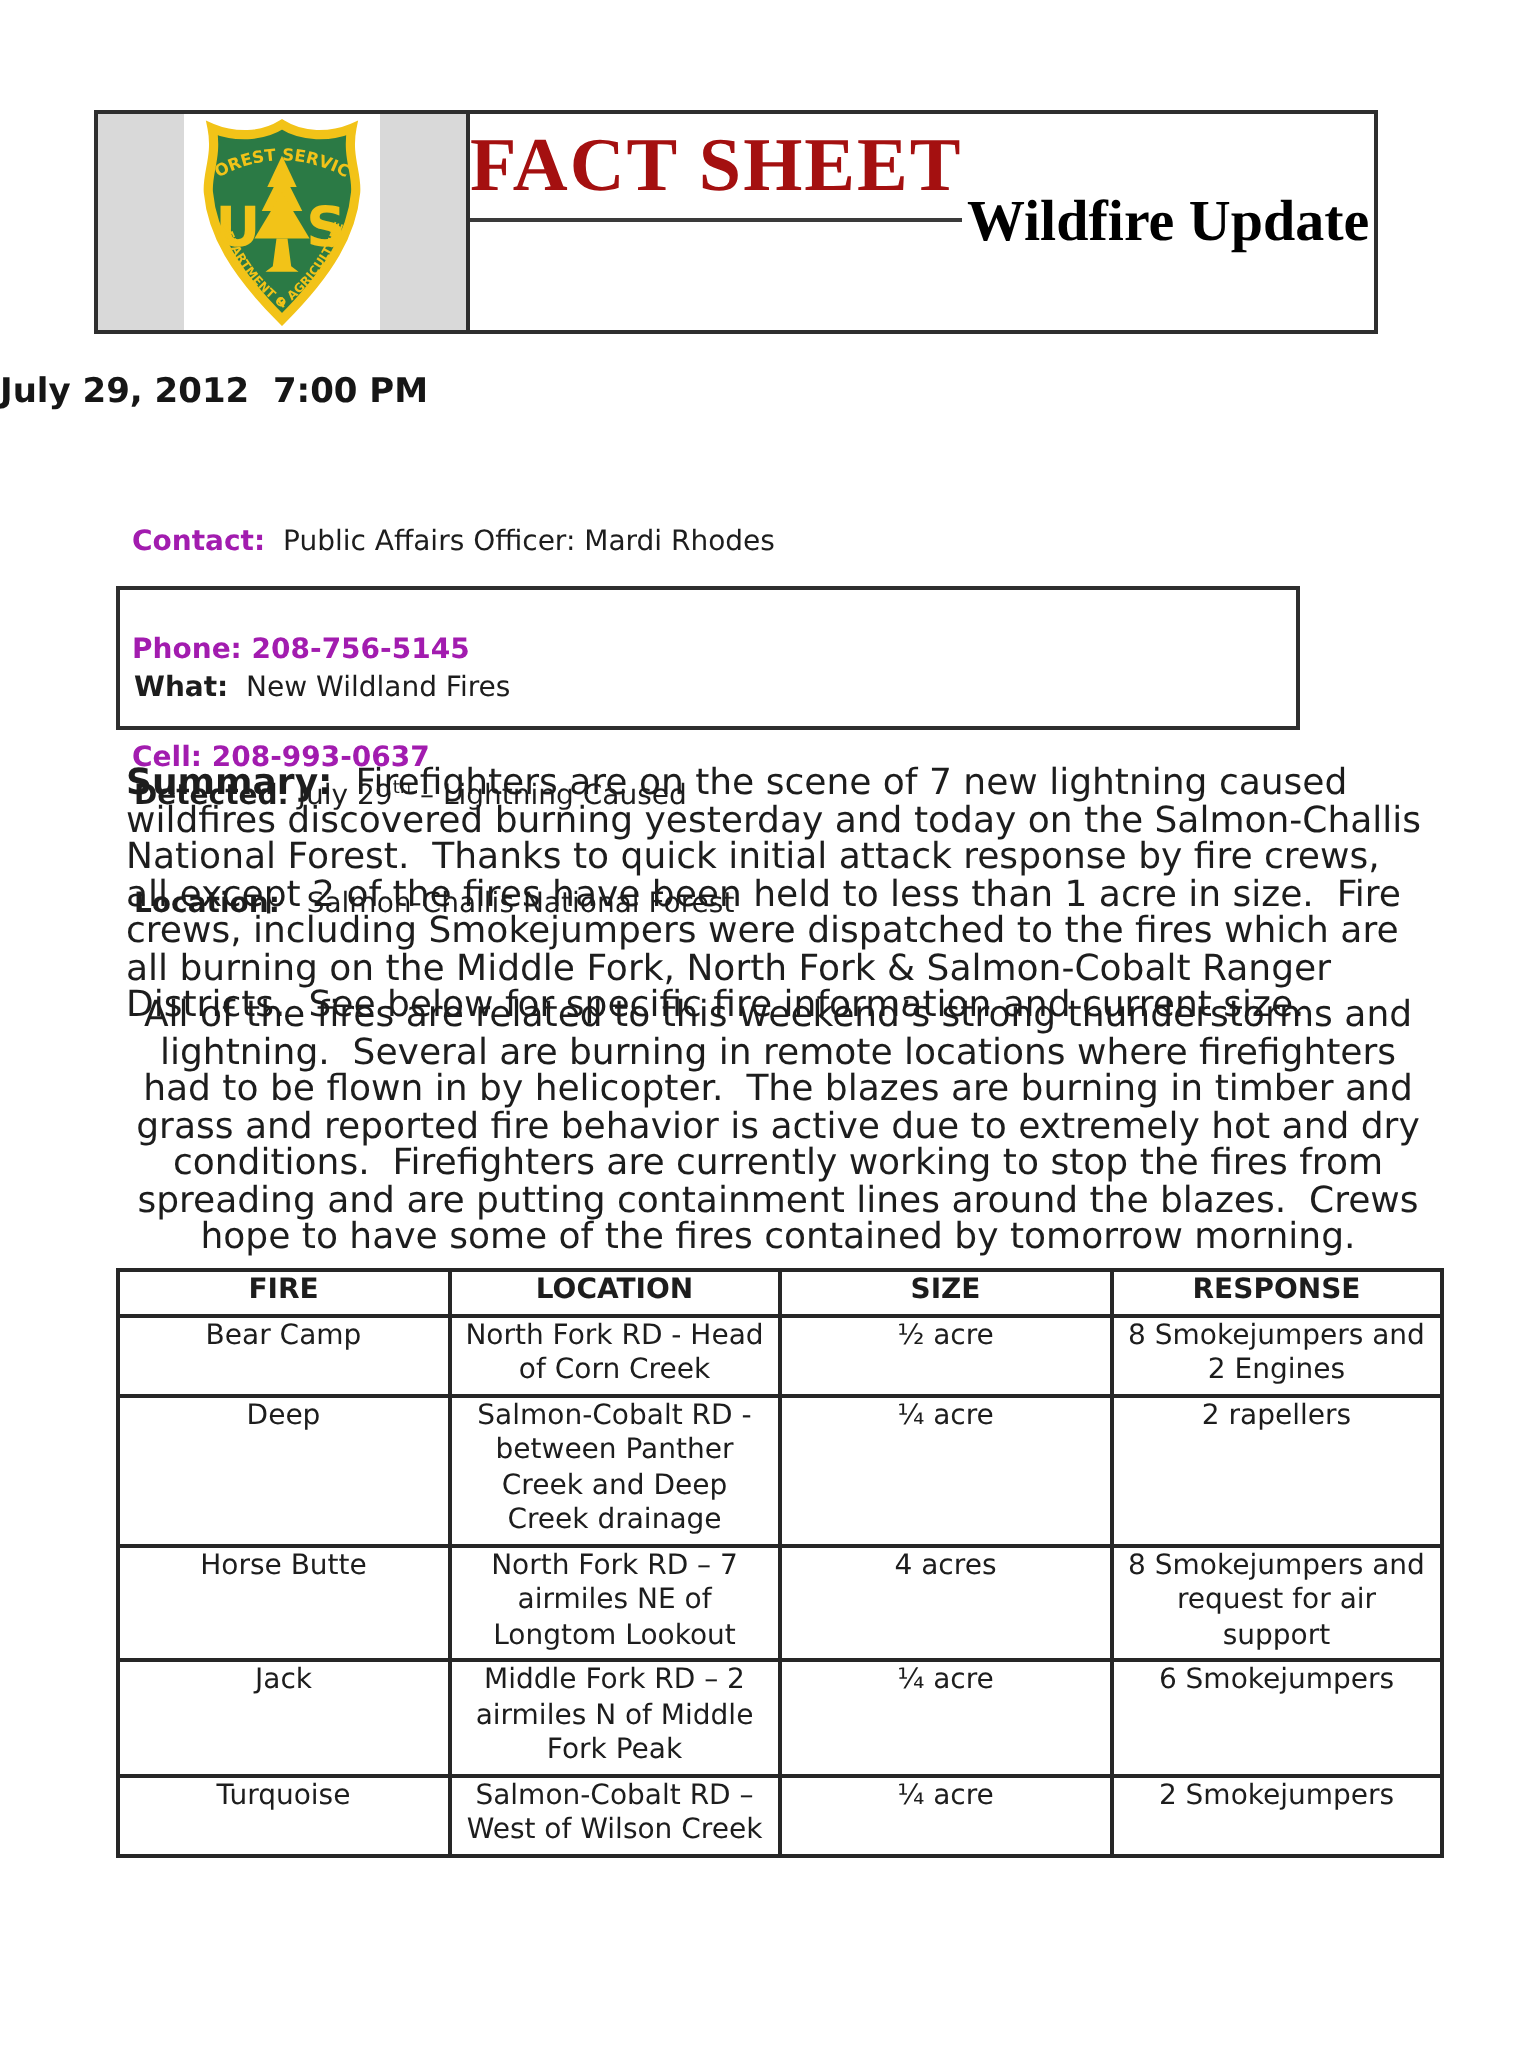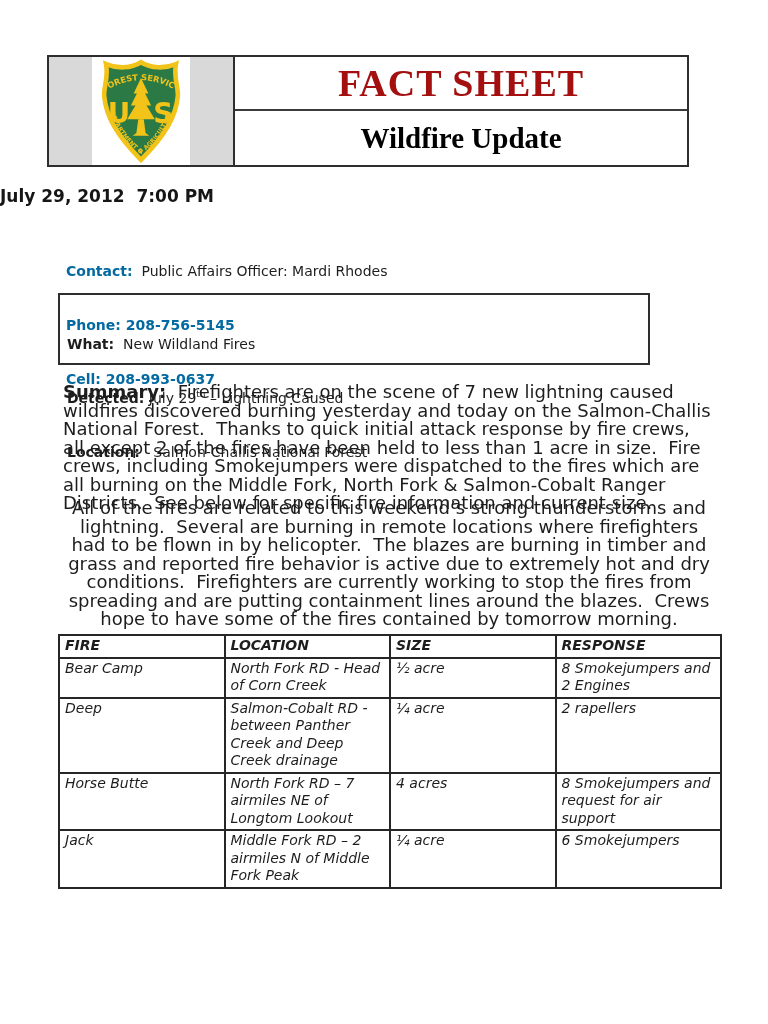--- a/index.html
+++ b/index.html
@@ -3,43 +3,43 @@
 <meta charset="utf-8">
 <style>
   html,body{margin:0;padding:0;}
   body{width:768px;height:1024px;background:#ffffff;font-family:"DejaVu Sans",sans-serif;color:#1d1d1d;}
   .page{position:relative;width:768px;height:1024px;background:#fff;overflow:hidden;}
 
   
   .masthead{position:absolute;left:47px;top:55px;width:642px;height:112px;border:2px solid #2e2e2e;display:flex;box-sizing:border-box;}
   .logo-cell{width:186px;background:#d9d9d9;border-right:2px solid #2e2e2e;display:flex;align-items:center;justify-content:center;box-sizing:border-box;}
   .logo-strip{width:98px;height:108px;background:#ffffff;display:flex;align-items:center;justify-content:center;}
-  .title-cell{flex:1;display:flex;flex-direction:column;box-sizing:border-box;}
+  .title-cell{flex:1;display:flex;flex-direction:row;box-sizing:border-box;}
   .fact-sheet{height:54px;display:flex;align-items:center;justify-content:center;border-bottom:2px solid #3a3a3a;font-family:"Liberation Serif","DejaVu Serif",serif;font-weight:bold;font-size:38px;letter-spacing:1px;color:#a41010;box-sizing:border-box;}
   .wildfire-update{flex:1;display:flex;align-items:center;justify-content:center;font-family:"Liberation Serif","DejaVu Serif",serif;font-weight:bold;font-size:29px;color:#000000;}
 
   
   .date-line{position:absolute;left:0;top:186px;width:768px;text-align:left;font-weight:bold;font-size:17px;white-space:pre;color:#161616;}
 
   
   .contact-block{position:absolute;left:66px;top:226px;font-size:14px;line-height:18px;white-space:pre-wrap;}
-  .contact-block b{color:#0369a1;}
+  .contact-block b{color:#a21caf;}
 
   
   .incident-box{position:absolute;left:58px;top:293px;width:592px;height:72px;border:2px solid #2e2e2e;box-sizing:border-box;padding:4px 6px 0 7px;font-size:14px;line-height:18px;white-space:pre-wrap;}
   sup{font-size:9px;vertical-align:super;line-height:0;}
 
   
   .para{position:absolute;left:63px;width:652px;font-size:18px;line-height:18.5px;white-space:pre-wrap;margin:0;}
   .para-1{top:383px;}
   .para-2{top:499px;text-align:center;}
 
   
   .fires-table{position:absolute;left:58px;top:634px;width:664px;border-collapse:collapse;table-layout:fixed;font-size:14px;line-height:17.5px;}
-  .fires-table th,.fires-table td{border:2px solid #262626;padding:1px 5px 2px 5px;text-align:left;vertical-align:top;font-weight:normal;font-style:italic;}
+  .fires-table th,.fires-table td{border:2px solid #262626;padding:1px 5px 2px 5px;text-align:center;vertical-align:top;font-weight:normal;}
   .fires-table th{font-weight:bold;}
 </style>
 </head>
 <body>
 
 <div class="page">
 
   <div class="masthead">
     <div class="logo-cell">
       <div class="logo-strip">
@@ -116,16 +116,22 @@
         <td>North Fork RD – 7 airmiles NE of Longtom Lookout</td>
         <td>4 acres</td>
         <td>8 Smokejumpers and request for air support</td>
       </tr>
       <tr>
         <td>Jack</td>
         <td>Middle Fork RD – 2 airmiles N of Middle Fork Peak</td>
         <td>¼ acre</td>
         <td>6 Smokejumpers</td>
       </tr>
+      <tr>
+        <td>Turquoise</td>
+        <td>Salmon-Cobalt RD – West of Wilson Creek</td>
+        <td>¼ acre</td>
+        <td>2 Smokejumpers</td>
+      </tr>
     </tbody>
   </table>
 
 </div>
 
 </body></html>

